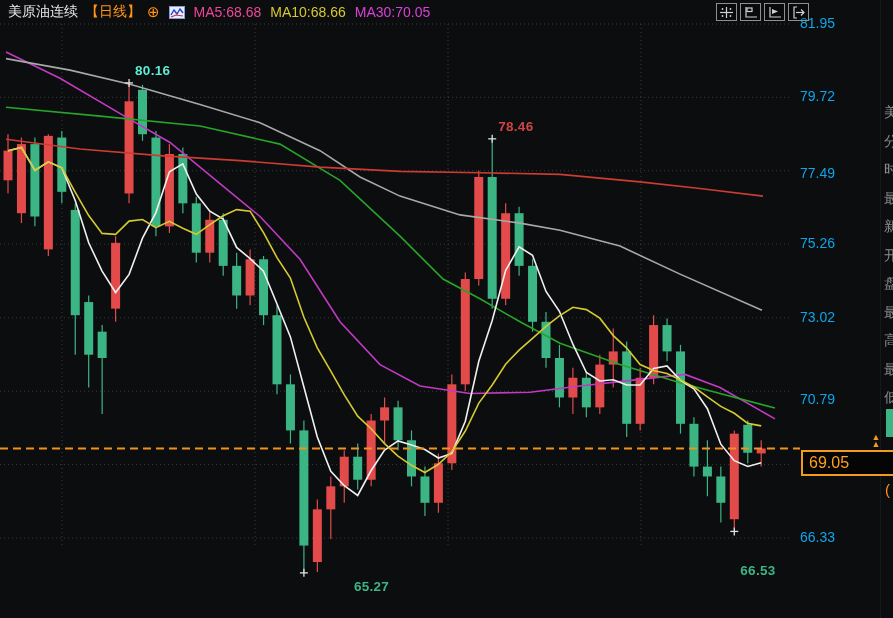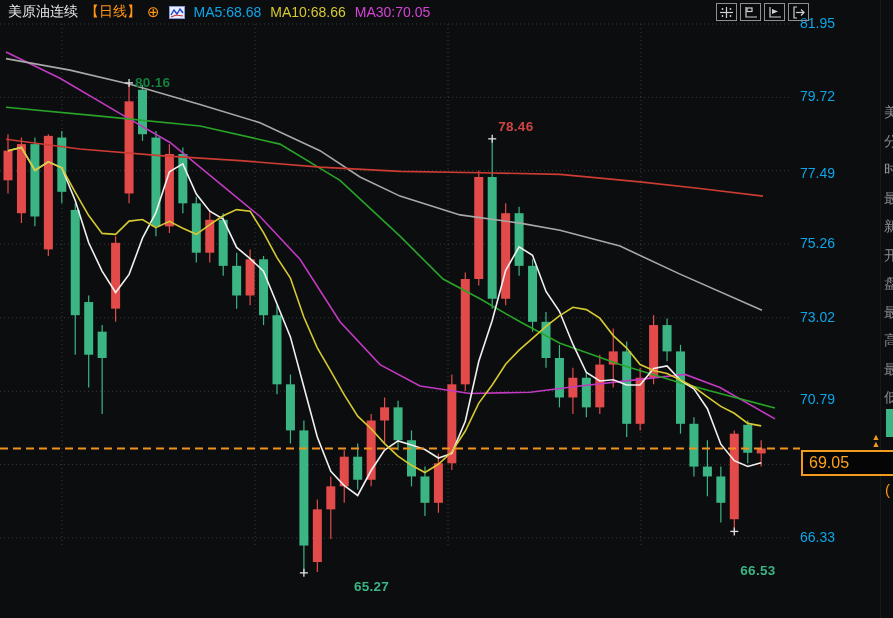--- a/index.html
+++ b/index.html
@@ -7,21 +7,21 @@
        font-family:"Liberation Sans","DejaVu Sans",sans-serif;}
   #stage{position:absolute;inset:0;padding-left:32px;}
   svg{position:absolute;left:0;top:0;}
   
   .hdr{position:absolute;left:8px;top:3px;display:flex;align-items:center;gap:9px;
        font-size:14px;white-space:nowrap;z-index:6;}
   .hdr .sym{color:#e9e9e9;}
   .hdr .period{color:#ff9416;}
   .hdr .oplus{color:#ff9416;font-size:15px;margin-left:-3px;}
   .hdr .mas{color:#dcdcdc;}
-  .hdr .ma5{color:#0ea5e9;}
+  .hdr .ma5{color:#ec4899;}
   .hdr .ma10{color:#d6c932;}
   .hdr .ma30{color:#d festival}
   .hdr .ma30{color:#d643d6;}
   .chip{display:inline-block;}
   
   .tools{position:absolute;top:3px;left:716px;display:flex;gap:3px;z-index:6;}
   .tool{width:19px;height:16px;border:1px solid #8f8f8f;display:flex;align-items:center;
         justify-content:center;background:rgba(0,0,0,.2);cursor:pointer;}
   
   .axlabel{position:absolute;left:800px;color:#0ea5e9;font-size:14px;z-index:4;}
@@ -259,21 +259,21 @@
   <div id="axislabels">
       <div class="axlabel" style="top: 15px;">81.95</div>
       <div class="axlabel" style="top: 88.3804px; text-align: right;">79.72</div>
       <div class="axlabel" style="top: 165px;">77.49</div>
       <div class="axlabel" style="top: 235.141px;">75.26</div>
       <div class="axlabel" style="top: 308.851px;">73.02</div>
       <div class="axlabel" style="top: 391px;">70.79</div>
       <div class="axlabel" style="top: 528.992px;">66.33</div>
     </div>
   <div id="annolayer">
-      <div class="anno" style="color: #15803d; left: 135.05px; top: 62.9017px; margin-top: 12px;">80.16</div>
+      <div class="anno" style="color: #5eead4; left: 135.05px; top: 62.9017px;">80.16</div>
       <div class="anno" style="color: rgb(207, 68, 68); left: 498.2px; top: 118.842px;">78.46</div>
       <div class="anno" style="color: rgb(60, 181, 133); left: 309.9px; top: 578.872px; margin-left: 44px;">65.27</div>
       <div class="anno" style="color: rgb(60, 181, 133); left: 740.3px; top: 563px;">66.53</div>
     </div>
 
   <div class="parrows" id="parrows" style="top: 434.487px;">▲<br>▲</div>
   <div class="pbox" id="pbox" style="top: 450.487px;">
     <span>69.05</span>
   </div>
 

